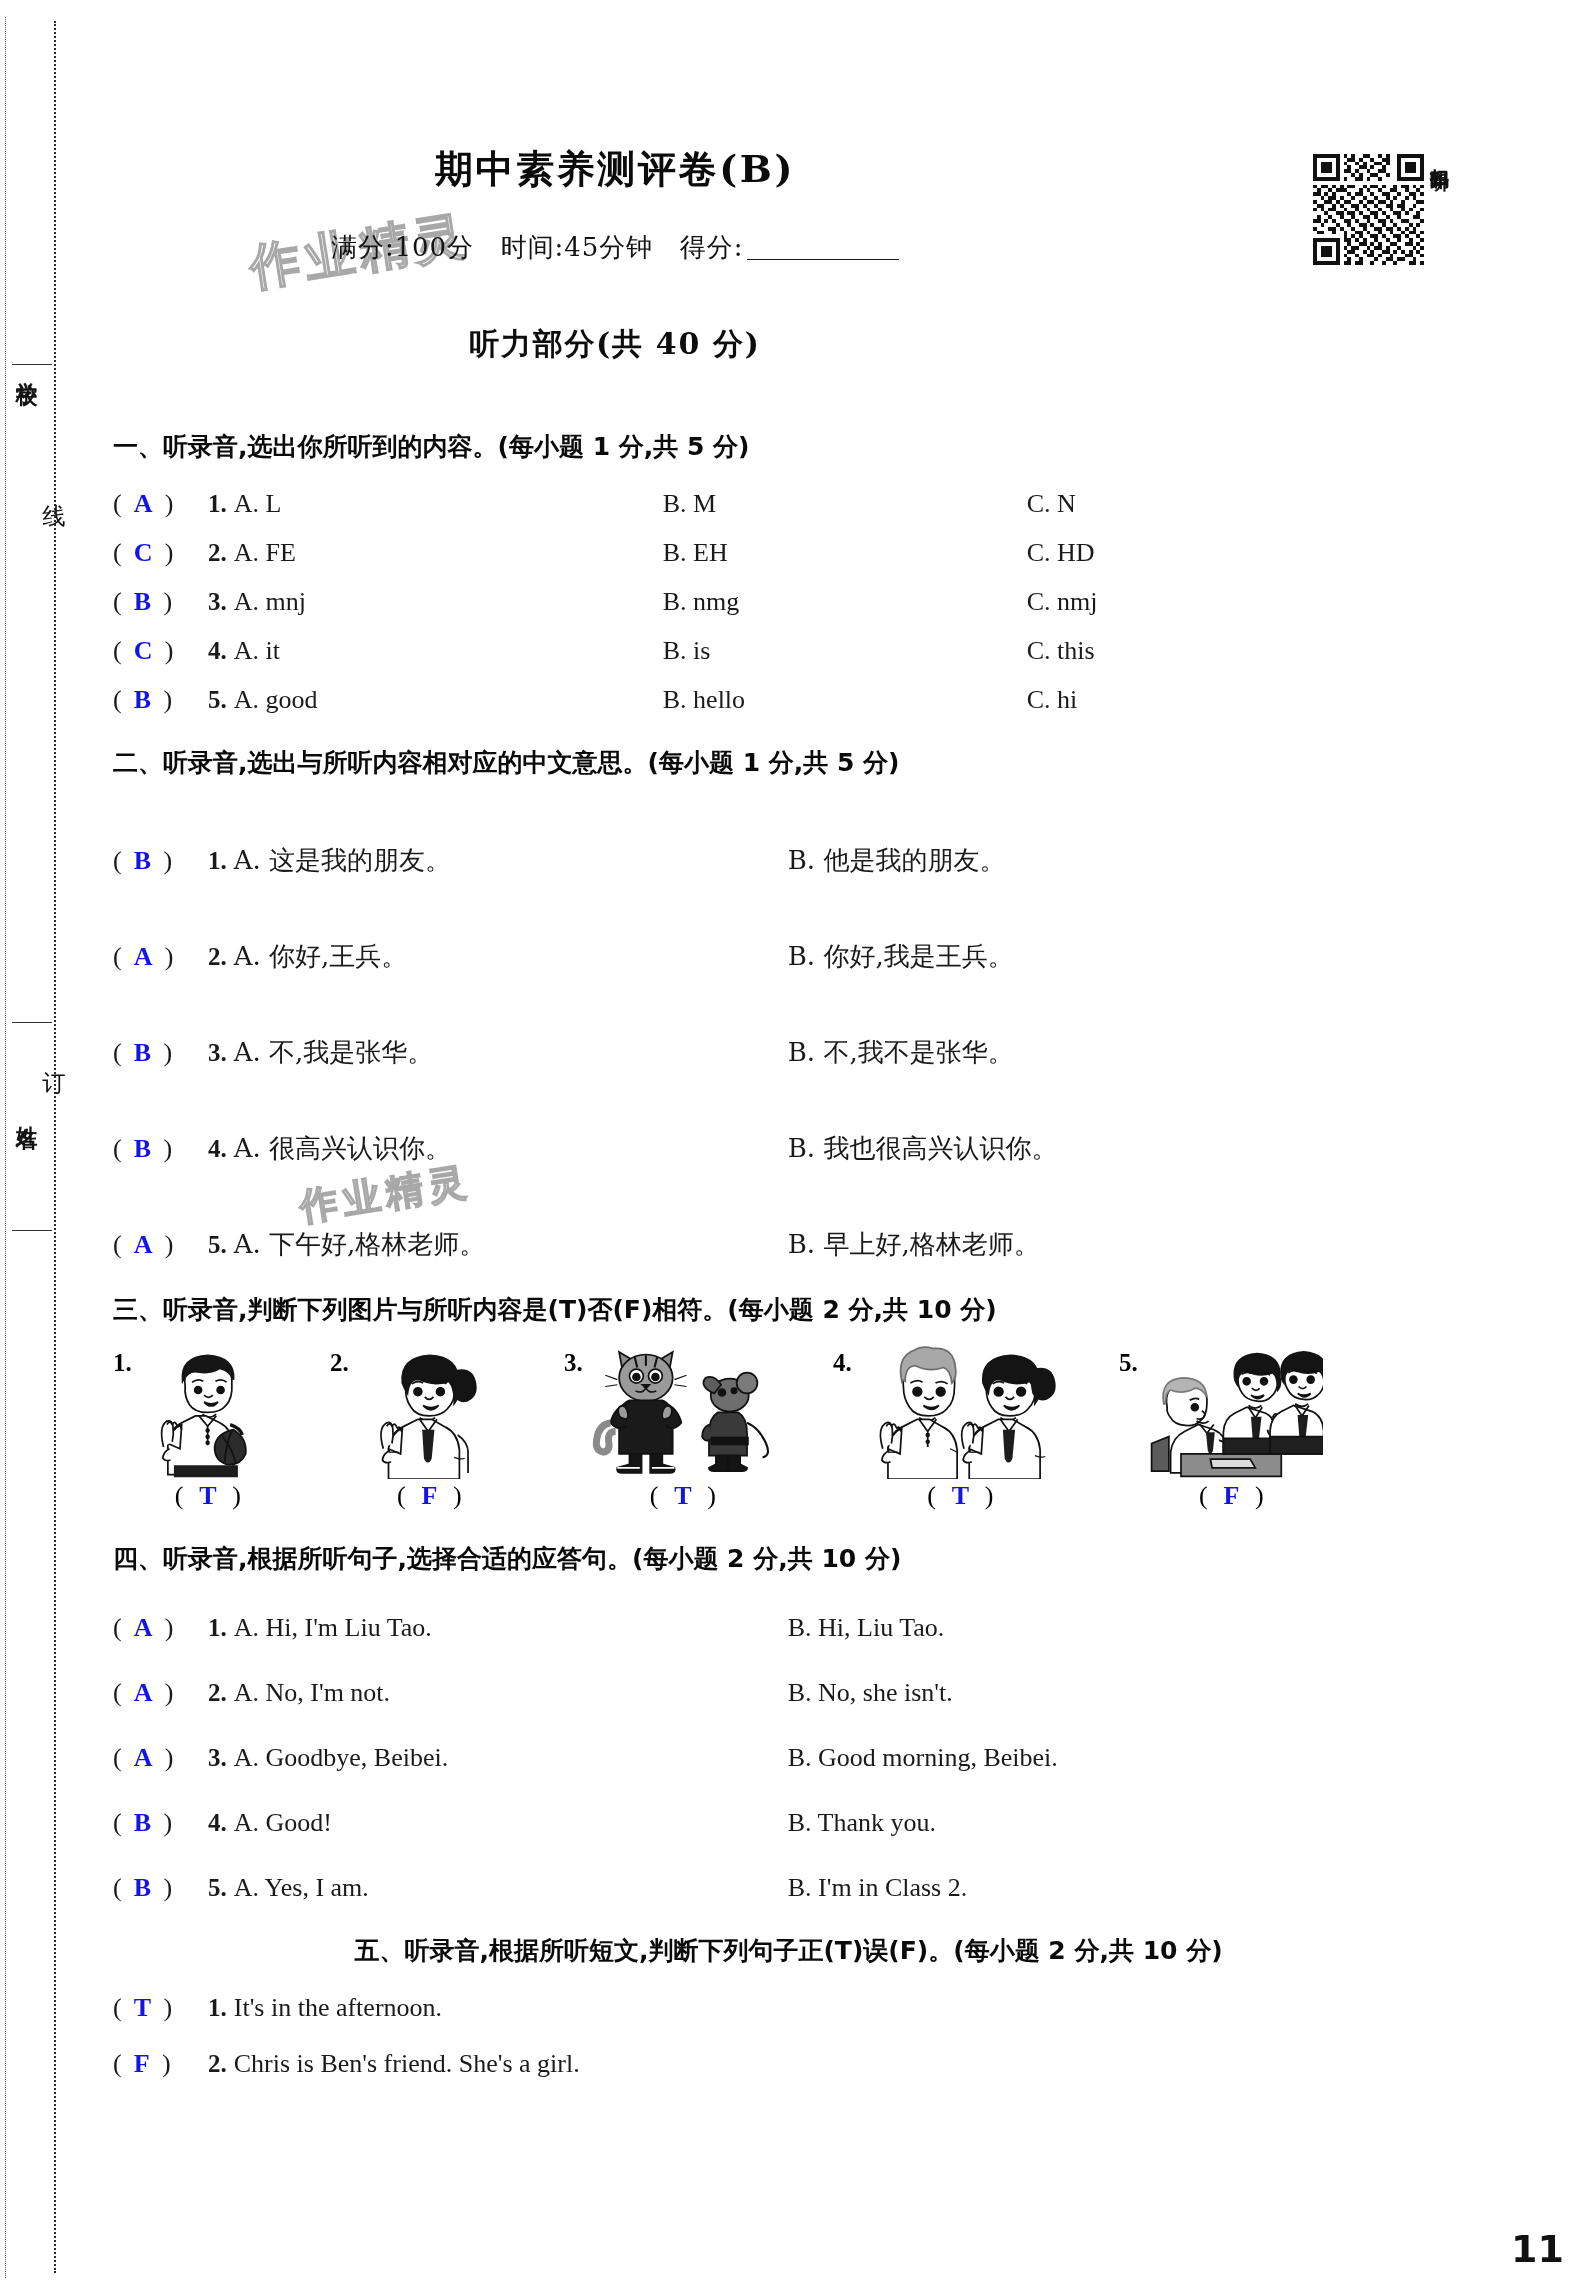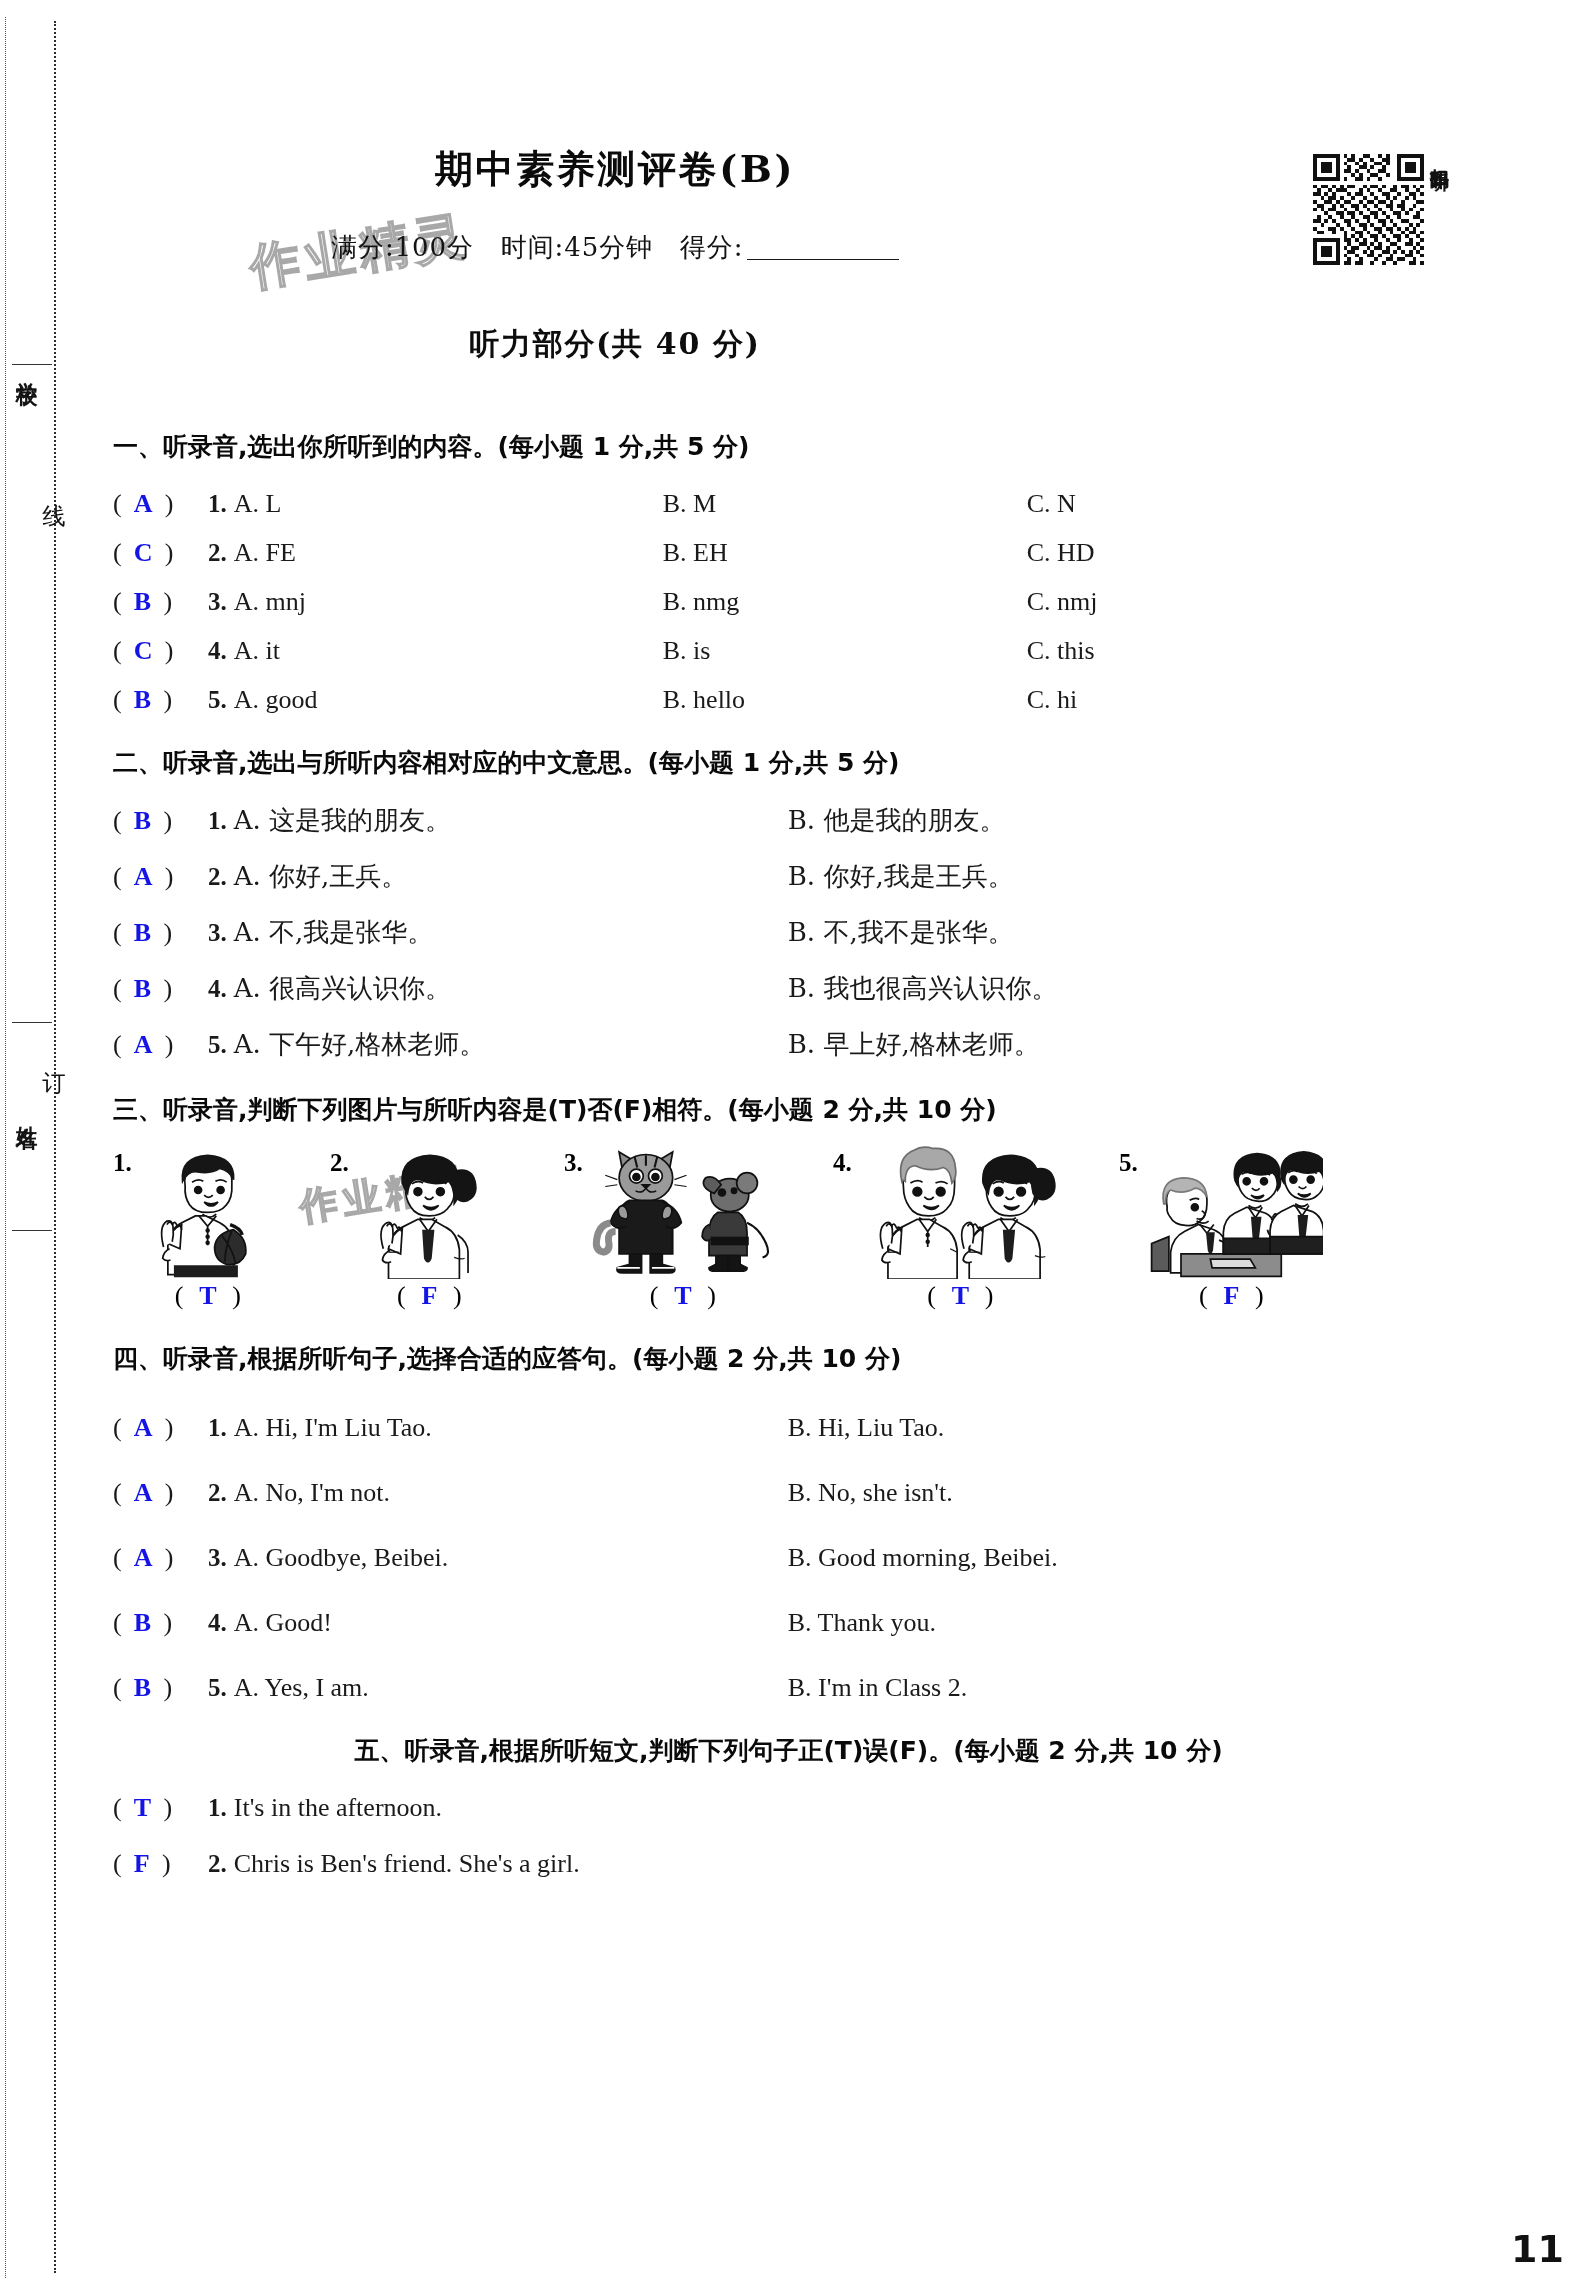--- a/index.html
+++ b/index.html
@@ -188,21 +188,21 @@
     font-size: 25px;
     padding-right: 7px;
     font-family: "Liberation Serif", serif;
   }
   .optA { flex: 0 0 429px; }
   .optB { flex: 0 0 364px; }
   .optC { flex: 0 0 277px; }
   .opt-wide-A { flex: 0 0 554px; margin-top: 14px; }
   .opt-wide-B { flex: 0 0 554px; }
   .opt-cn-A { flex: 0 0 554px; }
-  .opt-cn-B { flex: 0 0 554px; }
+  .opt-cn-B { flex: 0 0 554px; margin-top: 40px; }
   .cn { font-family: "DejaVu Serif", "Liberation Serif", serif; }
   .full { flex: 1 1 auto; }
 
   
   .picstrip {
     display: flex;
     align-items: flex-end;
     justify-content: flex-start;
   }
   .piccell {

